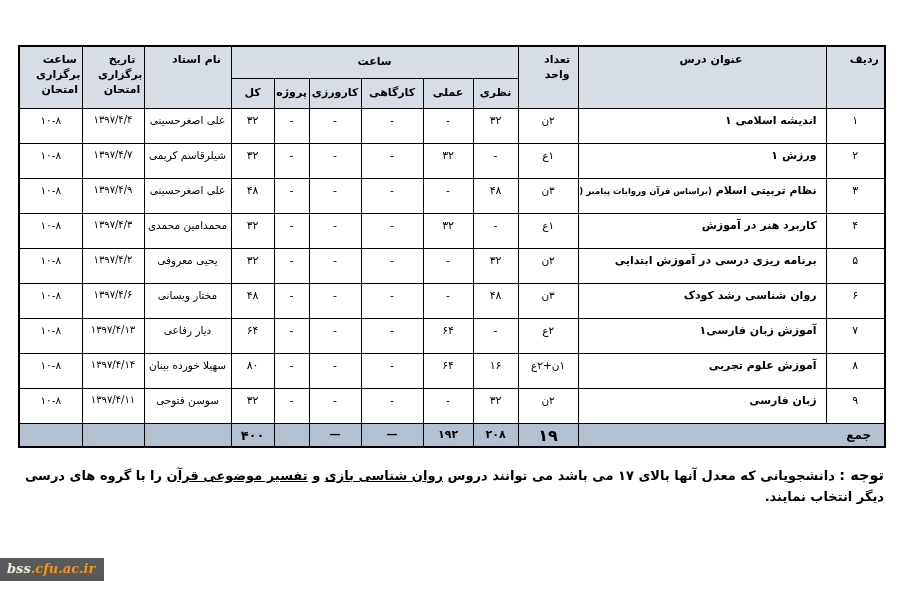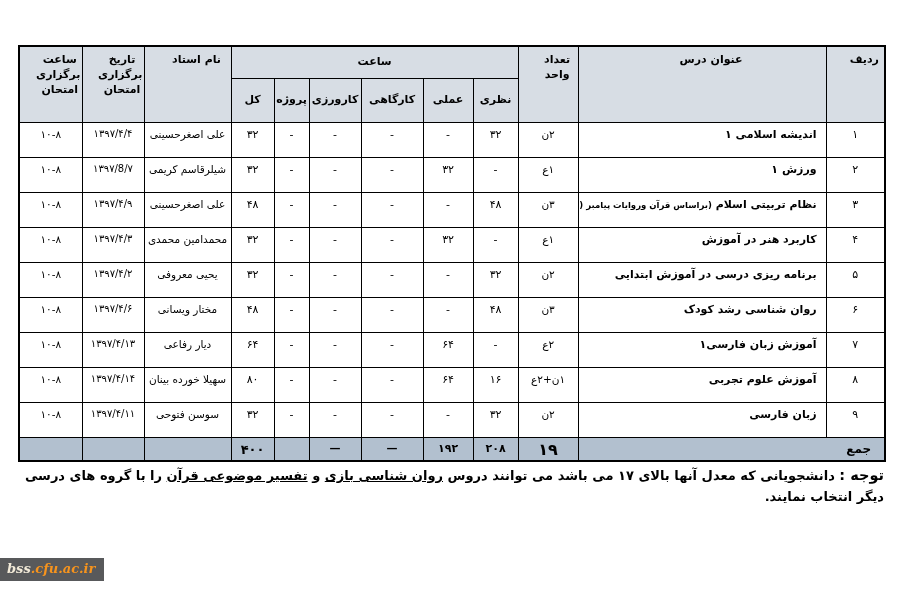--- a/index.html
+++ b/index.html
@@ -25,21 +25,21 @@
     border-collapse:collapse;table-layout:fixed;
     border:2px solid #000;
   }
   .course-table th,.course-table td{border:1px solid #000;overflow:hidden;}
   .course-table th{
     background:var(--header-bg);font-weight:bold;font-size:11px;
     text-align:center;padding:2px 1px;vertical-align:middle;line-height:1.35;
   }
   .course-table thead tr.group-row th{height:32px;}
   .course-table thead tr.group-row th[rowspan]{vertical-align:top;padding-top:6px;padding-left:19px;}
-  .course-table thead tr.sub-row th{height:44px;}
+  .course-table thead tr.sub-row th{height:30px;}
   .course-table td{
     font-size:11px;text-align:center;vertical-align:top;
     padding:5px 2px 2px 2px;height:35px;background:#fff;
   }
   td.c-course{text-align:right;padding-right:9px;font-weight:bold;white-space:nowrap;}
   td.c-course .small-note{font-size:8.5px;font-weight:bold;}
   td.c-prof{font-size:10.5px;white-space:nowrap;}
   td.c-date{font-size:10px;white-space:nowrap;}
   td.c-time{font-size:10.5px;}
   td.c-units{font-size:10.5px;}
@@ -127,21 +127,21 @@
           <td class="c-radif">۲</td>
           <td class="c-course">ورزش ۱</td>
           <td class="c-units">۱ع</td>
           <td class="c-num">-</td>
           <td class="c-num">۳۲</td>
           <td class="c-num">-</td>
           <td class="c-num">-</td>
           <td class="c-num">-</td>
           <td class="c-num">۳۲</td>
           <td class="c-prof">شیلرقاسم کریمی</td>
-          <td class="c-date">۱۳۹۷/8/۷</td>
+          <td class="c-date">۱۳۹۷/۴/۷</td>
           <td class="c-time">۱۰-۸</td>
         </tr>
         <tr>
           <td class="c-radif">۳</td>
           <td class="c-course">نظام تربیتی اسلام <span class="small-note">(براساس قرآن وروایات پیامبر (ص) واهل بیت (ع))</span></td>
           <td class="c-units">۳ن</td>
           <td class="c-num">۴۸</td>
           <td class="c-num">-</td>
           <td class="c-num">-</td>
           <td class="c-num">-</td>

